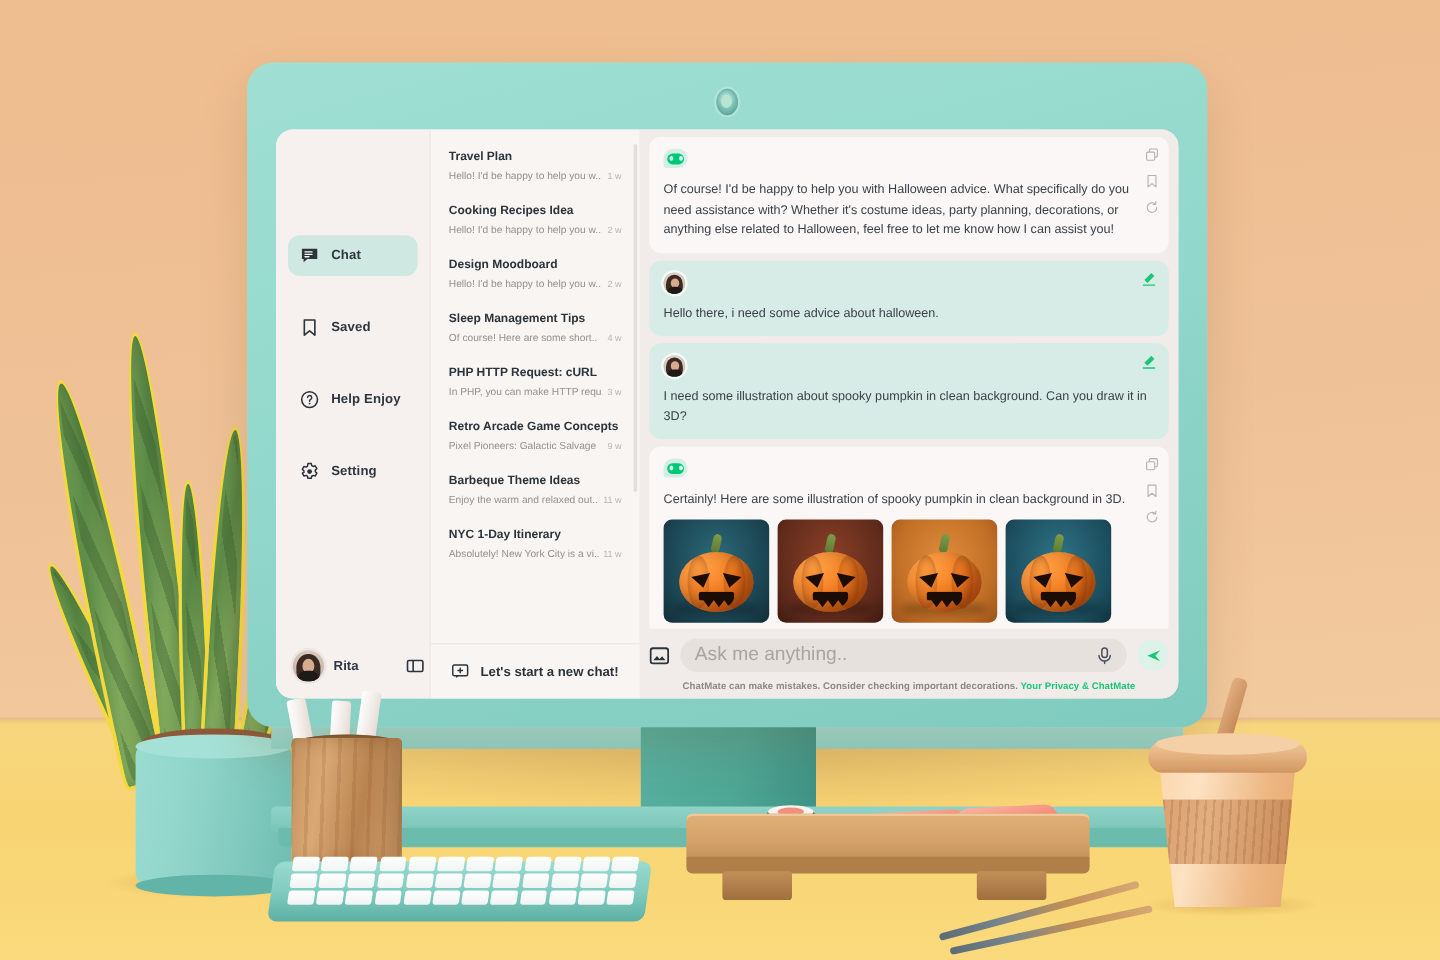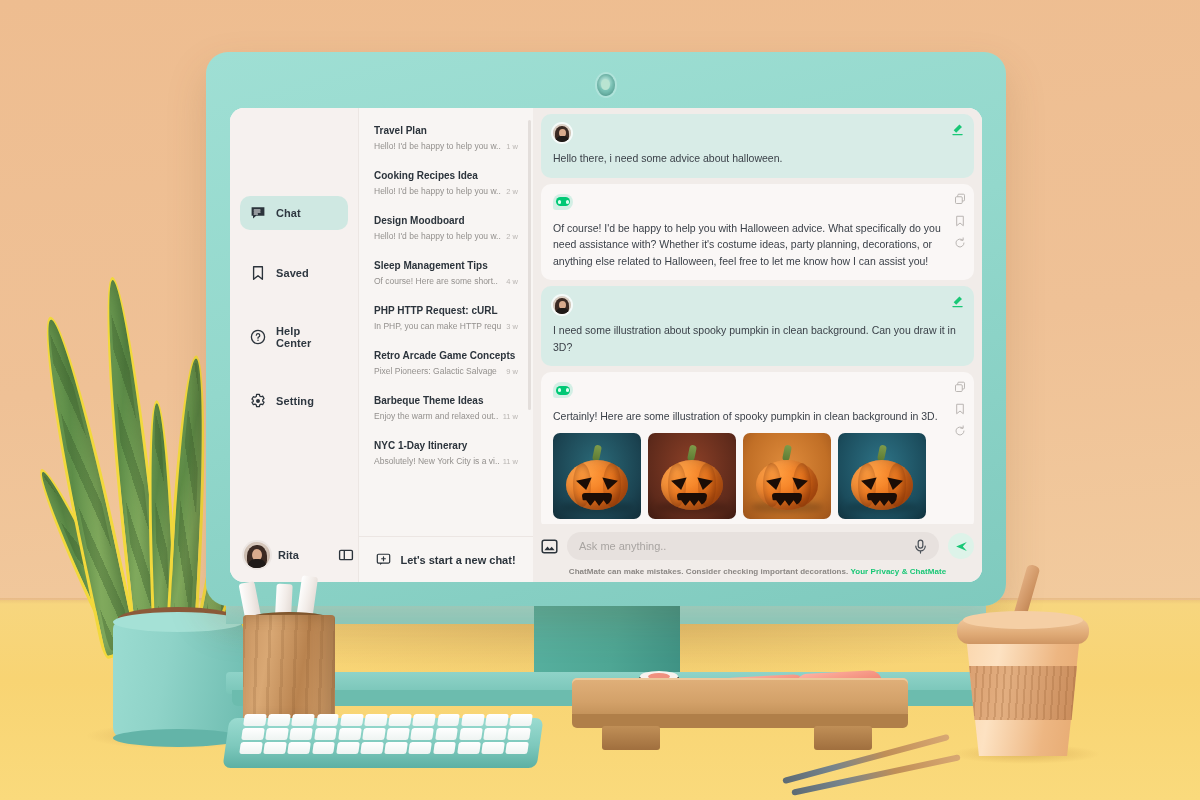--- a/index.html
+++ b/index.html
@@ -276,21 +276,21 @@
   }
 
   .composer-wrap { flex: 0 0 auto; padding: 8px 0 6px 0; }
   .composer { display: flex; align-items: center; gap: 9px; }
   .upload-ico { width: 17px; height: 17px; flex:0 0 17px; }
   .upload-ico svg { display:block; }
   .input-pill {
     flex: 1 1 auto; height: 28px; border-radius: 15px; background: #e7e1de;
     display: flex; align-items: center; padding: 0 12px; gap: 8px;
   }
-  .input-ph { flex:1 1 auto; font-size: 11px; color: #a8a4a1; }
+  .input-ph { flex:1 1 auto; font-size: 16px; color: #a8a4a1; }
   .mic-ico { width: 13px; height: 15px; flex:0 0 13px; }
   .mic-ico svg { display:block; }
   .send-btn {
     width: 26px; height: 26px; border-radius: 50%; flex: 0 0 26px;
     background: #ddf3e9; display: flex; align-items: center; justify-content: center;
   }
   .send-btn svg { display:block; }
   .disclaimer {
     text-align: center; font-size: 8px; color: #8b8784; margin-top: 7px;
     font-weight: 700; letter-spacing: .05px;
@@ -477,21 +477,21 @@
         </div>
 
         <div class="nav-item">
           <span class="nav-ico">
             <svg viewBox="0 0 16 16">
                 <circle cx="8" cy="8" r="6.6" fill="none" stroke="#2b333b" stroke-width="1.3"></circle>
                 <path d="M6.3 6.2a1.75 1.75 0 1 1 2.2 1.9c-.4.2-.5.5-.5.9v.3" fill="none" stroke="#2b333b" stroke-width="1.2" stroke-linecap="round"></path>
                 <circle cx="8" cy="11.3" r=".75" fill="#2b333b"></circle>
               </svg>
           </span>
-          <span>Help Center</span>
+          <span>Help Enjoy</span>
         </div>
 
         <div class="nav-item">
           <span class="nav-ico">
             <svg viewBox="0 0 16 16">
                 <path d="M6.6 1.3h2.8l.35 1.7 1.25.72 1.65-.55 1.4 2.42-1.3 1.13v1.44l1.3 1.13-1.4 2.42-1.65-.55-1.25.72-.35 1.7H6.6l-.35-1.7-1.25-.72-1.65.55-1.4-2.42L3.25 8.7V7.26L1.95 6.13l1.4-2.42 1.65.55 1.25-.72z" fill="none" stroke="#2b333b" stroke-width="1.25" stroke-linejoin="round"></path>
                 <circle cx="8" cy="8" r="2" fill="#2b333b"></circle>
               </svg>
           </span>
           <span>Setting</span>
@@ -590,37 +590,20 @@
                 <path d="M8 5.2v4M6 7.2h4" stroke="#2b333b" stroke-width="1.3" stroke-linecap="round"></path>
                 <path d="M4.4 11.8v2.1l2.4-2.1" fill="#2b333b"></path>
               </svg>
           </span>
           <span>Let's start a new chat!</span>
         </div>
       </section>
 
       <section class="main">
         <div class="thread">
-
-          <div class="msg user">
-            <div class="msg-avatar-row">
-              <span class="ava-user">
-                <span class="hair"></span>
-                  <span class="face"></span>
-                  <span class="body"></span>
-              </span>
-            </div>
-            <span class="edit-btn">
-              <svg viewBox="0 0 16 16" width="13" height="13">
-                  <path d="M10.4 1.9l3.1 3.1-7.1 7.1-3.1-3.1z" fill="#19c776"></path>
-                  <path d="M2.4 14.3h11.3" stroke="#19c776" stroke-width="1.5" stroke-linecap="round"></path>
-                </svg>
-            </span>
-            <div class="msg-text">Hello there, i need some advice about halloween.</div>
-          </div>
 
           <div class="msg bot">
             <div class="msg-avatar-row">
               <span class="ava-bot">
                   <span class="face2"></span>
                 </span>
             </div>
             <div class="msg-actions">
               <span>
                 <svg viewBox="0 0 16 16" width="12" height="12">
@@ -634,20 +617,37 @@
                   </svg>
               </span>
               <span>
                 <svg viewBox="0 0 16 16" width="12" height="12">
                     <path d="M13.3 8a5.3 5.3 0 1 1-1.8-4" fill="none" stroke="#b5b1ae" stroke-width="1.25" stroke-linecap="round"></path>
                     <path d="M12.2 1.2v3.1H9.1" fill="none" stroke="#b5b1ae" stroke-width="1.25" stroke-linecap="round" stroke-linejoin="round"></path>
                   </svg>
               </span>
             </div>
             <div class="msg-text">Of course! I'd be happy to help you with Halloween advice. What specifically do you need assistance with? Whether it's costume ideas, party planning, decorations, or anything else related to Halloween, feel free to let me know how I can assist you!</div>
+          </div>
+
+          <div class="msg user">
+            <div class="msg-avatar-row">
+              <span class="ava-user">
+                <span class="hair"></span>
+                  <span class="face"></span>
+                  <span class="body"></span>
+              </span>
+            </div>
+            <span class="edit-btn">
+              <svg viewBox="0 0 16 16" width="13" height="13">
+                  <path d="M10.4 1.9l3.1 3.1-7.1 7.1-3.1-3.1z" fill="#19c776"></path>
+                  <path d="M2.4 14.3h11.3" stroke="#19c776" stroke-width="1.5" stroke-linecap="round"></path>
+                </svg>
+            </span>
+            <div class="msg-text">Hello there, i need some advice about halloween.</div>
           </div>
 
           <div class="msg user">
             <div class="msg-avatar-row">
               <span class="ava-user">
                 <span class="hair"></span>
                   <span class="face"></span>
                   <span class="body"></span>
               </span>
             </div>

